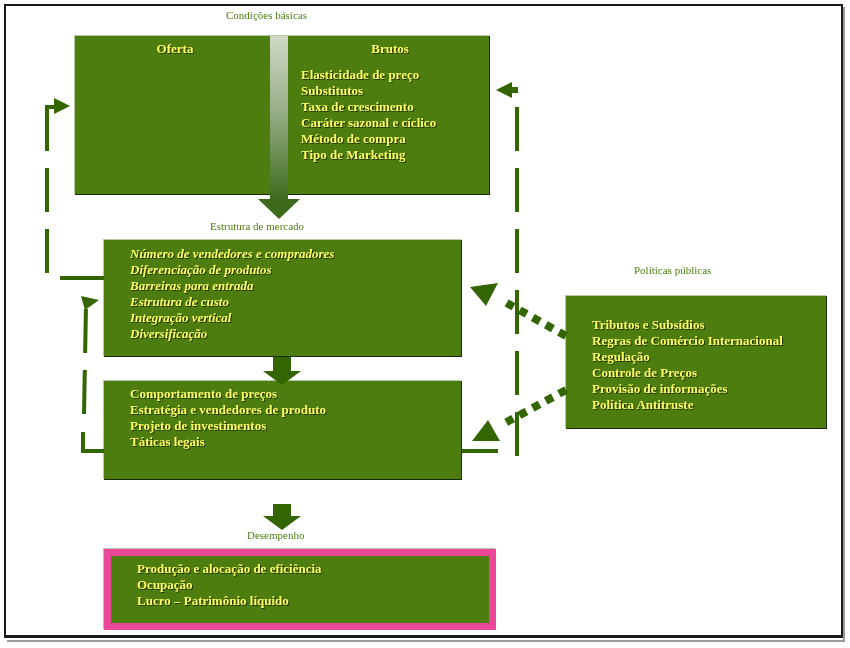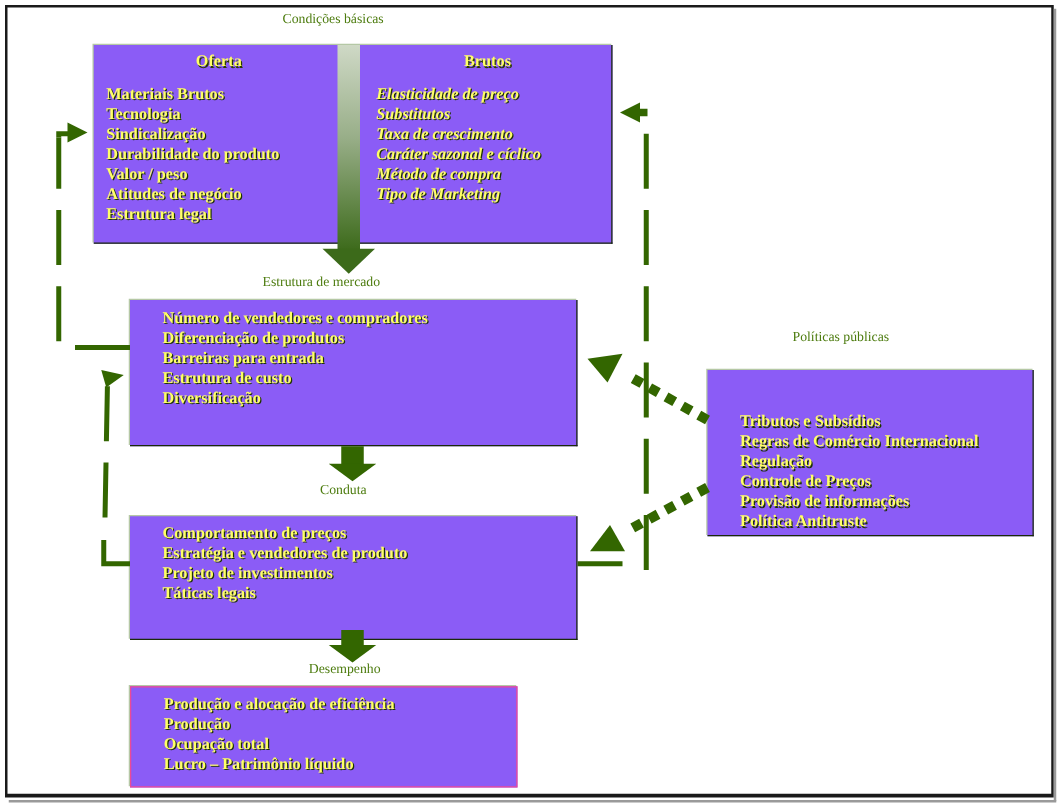--- a/index.html
+++ b/index.html
@@ -1,91 +1,82 @@
 <!DOCTYPE html>
 <html><head>
   <meta charset="utf-8">
   <style>
     html, body { margin: 0; padding: 0; background: #ffffff; }
     body { width: 850px; height: 648px; position: relative; overflow: hidden; font-family: "Liberation Serif", "DejaVu Serif", serif; }
     .frame { position: absolute; left: 4px; top: 4px; width: 839px; height: 634px; border: 2px solid #1a1a1a; border-right-width: 2px; border-bottom-width: 3px; box-sizing: border-box; }
     .frame-shadow { position: absolute; left: 7px; top: 640px; width: 838px; height: 2px; background: #9a9a9a; }
     .frame-shadow-r { position: absolute; left: 843px; top: 7px; width: 2px; height: 634px; background: #9a9a9a; }
     .label { position: absolute; color: #4d7c0f; font-size: 11px; white-space: nowrap; }
-    .box { position: absolute; background: #8b5cf6; box-sizing: border-box; border-right: 1px solid #1a2a0a; border-bottom: 1px solid #1a2a0a; box-shadow: -1px -1px 0 #b5c8a5; }
+    .box { position: absolute; background: #4d7c0f; box-sizing: border-box; border-right: 1px solid #1a2a0a; border-bottom: 1px solid #1a2a0a; box-shadow: -1px -1px 0 #b5c8a5; }
     .box .col-title { position: absolute; color: #ffff66; font-size: 13px; font-weight: bold; text-align: center; text-shadow: 1px 1px 0 #2a3a00; }
     .box ul { list-style: none; margin: 0; padding: 0; position: absolute; }
     .box li { color: #ffff66; font-size: 13px; font-weight: bold; line-height: 16px; white-space: nowrap; text-shadow: 1px 1px 0 #1e3300; }
     svg.overlay { position: absolute; left: 0; top: 0; width: 850px; height: 648px; pointer-events: none; }
   </style>
 </head>
 <body>
 
 <div class="frame"></div>
 <div class="frame-shadow"></div>
 <div class="frame-shadow-r"></div>
 
 <div class="label" style="left:226px; top:9px;">Condições básicas</div>
 
 <div class="box" style="left:75px; top:36px; width:415px; height:159px;">
   <div class="col-title" style="left:0; width:200px; top:5px;">Oferta</div>
-  <ul style="left:10px; top:31px;">
-    <li>Materiais Brutos</li>
-    <li>Tecnologia</li>
-    <li>Sindicalização</li>
-    <li>Durabilidade do produto</li>
-    <li>Valor / peso</li>
-    <li>Atitudes de negócio</li>
-    <li>Estrutura legal</li>
-  </ul>
   <div class="col-title" style="left:215px; width:200px; top:5px;">Brutos</div>
-  <ul style="left:226px; top:31px;font-style:italic;">
+  <ul style="left:226px; top:31px;">
     <li>Elasticidade de preço</li>
     <li>Substitutos</li>
     <li>Taxa de crescimento</li>
     <li>Caráter sazonal e cíclico</li>
     <li>Método de compra</li>
     <li>Tipo de Marketing</li>
   </ul>
 </div>
 
 <div class="label" style="left:210px; top:220px;">Estrutura de mercado</div>
 <div class="box" style="left:104px; top:240px; width:358px; height:117px;">
-  <ul style="left:26px; top:6px;">
+  <ul style="left:26px; top:6px;font-style:italic;">
     <li>Número de vendedores e compradores</li>
     <li>Diferenciação de produtos</li>
     <li>Barreiras para entrada</li>
     <li>Estrutura de custo</li>
+    <li>Integração vertical</li>
     <li>Diversificação</li>
   </ul>
 </div>
 
 <div class="label" style="left:256px; top:386px;">Conduta</div>
-<div class="box" style="left:104px; top:413px; width:358px; height:99px;">
+<div class="box" style="left:104px; top:381px; width:358px; height:99px;">
   <ul style="left:26px; top:5px;">
     <li>Comportamento de preços</li>
     <li>Estratégia e vendedores de produto</li>
     <li>Projeto de investimentos</li>
     <li>Táticas legais</li>
   </ul>
 </div>
 
 <div class="label" style="left:247px; top:529px;">Desempenho</div>
-<div class="box" style="left:104px; top:549px; width:310px; height:81px; border:1px solid #ec4899;">
+<div class="box" style="left:104px; top:549px; width:392px; height:81px; border:7px solid #ec4899;">
   <ul style="left:26px; top:5px;">
     <li>Produção e alocação de eficiência</li>
-    <li>Produção</li>
-    <li>Ocupação total</li>
+    <li>Ocupação</li>
     <li>Lucro – Patrimônio líquido</li>
   </ul>
 </div>
 
 <div class="label" style="left:634px; top:264px;">Políticas públicas</div>
 <div class="box" style="left:566px; top:296px; width:261px; height:133px;">
-  <ul style="left:26px; top:21px;margin-top:12px;">
+  <ul style="left:26px; top:21px;">
     <li>Tributos e Subsídios</li>
     <li>Regras de Comércio Internacional</li>
     <li>Regulação</li>
     <li>Controle de Preços</li>
     <li>Provisão de informações</li>
     <li>Política Antitruste</li>
   </ul>
 </div>
 
 <svg class="overlay" viewBox="0 0 850 648">

